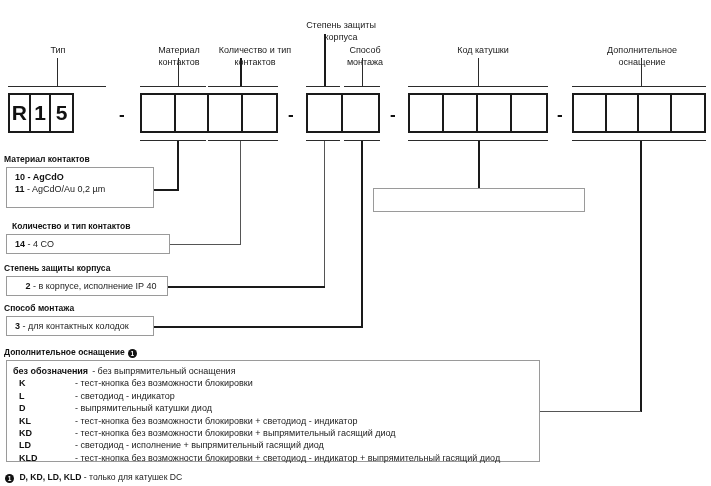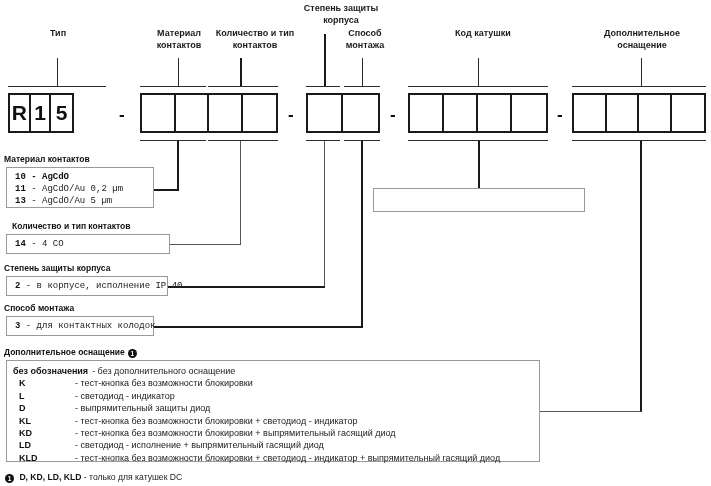--- a/index.html
+++ b/index.html
@@ -6,21 +6,21 @@
   body{
     width:711px;height:486px;position:relative;overflow:hidden;
     font-family:"Liberation Sans","DejaVu Sans",sans-serif;
     color:#111111;
     -webkit-font-smoothing:antialiased;
   }
 
   
   .hdr{
     position:absolute;text-align:center;font-size:9px;line-height:11.5px;
-    color:#1b1b1b;font-weight:700;letter-spacing:0px;
+    color:#1b1b1b;font-weight:400;letter-spacing:0px;margin-top:17px;
   }
 
   
   .grp{position:absolute;display:flex;height:40px;border:2px solid #1a1a1a;box-sizing:border-box;background:#fff;}
   .cell{height:100%;box-sizing:border-box;border-right:2px solid #1a1a1a;display:flex;align-items:center;justify-content:center;
         font-size:21px;font-weight:700;color:#111;}
   .cell:last-child{border-right:none;}
 
   
   .dash{position:absolute;font-size:17px;font-weight:700;color:#111;line-height:1;}
@@ -31,21 +31,21 @@
   .vthick{position:absolute;background:#1a1a1a;width:2px;}
   .hthick{position:absolute;background:#1a1a1a;height:2px;}
   .vthin{position:absolute;background:#555;width:1px;}
   .hthin{position:absolute;background:#555;height:1px;}
 
   
   .cap{position:absolute;font-size:8.5px;font-weight:700;color:#111;white-space:nowrap;}
 
   
   .lbox{position:absolute;border:1px solid #9a9a9a;background:#fff;box-sizing:border-box;}
-  .lrow{font-size:9px;line-height:12px;color:#222;white-space:nowrap;font-family:Liberation Mono, monospace;}
+  .lrow{font-size:9px;line-height:12px;color:#222;white-space:nowrap;}
   .lrow b{font-weight:700;color:#111;}
 
   
   .optbox{position:absolute;border:1px solid #9a9a9a;background:#fff;box-sizing:border-box;padding:4px 6px 3px 6px;}
   .optrow{display:flex;font-size:9px;line-height:12.4px;color:#222;white-space:nowrap;}
   .optkey{width:62px;flex:0 0 62px;font-weight:700;color:#111;text-align:left;padding-left:6px;box-sizing:border-box;}
   .optkey.wide{width:auto;flex:0 0 auto;padding-left:0;}
   .optdesc{color:#222;}
 
   
@@ -182,23 +182,20 @@
 <div class="emptybox" style="left:373px;top:188px;width:212px;height:24px;"></div>
 
 <div class="cap" style="left:4px;top:154px;">Материал контактов</div>
 <div class="lbox" style="left:6px;top:167px;width:148px;height:41px;">
   <div class="lrow" style="padding:3px 0 0 8px;">
     <b>10</b><b> - </b><b>AgCdO</b>
   </div>
   <div class="lrow" style="padding:0 0 0 8px;">
     <b>11</b><span> - </span><span>AgCdO/Au 0,2 µm</span>
   </div>
-  <div class="lrow" style="padding:0 0 0 8px;">
-    <b>13</b><span> - </span><span>AgCdO/Au 5 µm</span>
-  </div>
 </div>
 
 <div class="cap" style="left:4px;top:221px;padding-left:8px;">Количество и тип контактов</div>
 <div class="lbox" style="left:6px;top:234px;width:164px;height:20px;">
   <div class="lrow" style="padding:3px 0 0 8px;">
     <b>14</b><span> - </span><span>4 CO</span>
   </div>
 </div>
 
 <div class="cap" style="left:4px;top:263px;text-align:right;">Степень защиты корпуса</div>
@@ -215,33 +212,33 @@
   </div>
 </div>
 
 <div class="cap" style="left:4px;top:347px;">
   <span>Дополнительное оснащение</span><span class="dingbat inline">1</span>
 </div>
 
 <div class="optbox" style="left:6px;top:360px;width:534px;height:102px;">
   <div class="optrow">
     <span class="optkey wide">без обозначения</span>
-    <span class="optdesc" style="margin-left:4px;">- без дополнительного оснащение</span>
+    <span class="optdesc" style="margin-left:4px;">- без выпрямительный оснащения</span>
   </div>
   <div class="optrow">
     <span class="optkey">K</span>
     <span class="optdesc">- тест-кнопка без возможности блокировки</span>
   </div>
   <div class="optrow">
     <span class="optkey">L</span>
     <span class="optdesc">- светодиод - индикатор</span>
   </div>
   <div class="optrow">
     <span class="optkey">D</span>
-    <span class="optdesc">- выпрямительный защиты диод</span>
+    <span class="optdesc">- выпрямительный катушки диод</span>
   </div>
   <div class="optrow">
     <span class="optkey">KL</span>
     <span class="optdesc">- тест-кнопка без возможности блокировки + светодиод - индикатор</span>
   </div>
   <div class="optrow">
     <span class="optkey">KD</span>
     <span class="optdesc">- тест-кнопка без возможности блокировки + выпрямительный гасящий диод</span>
   </div>
   <div class="optrow">

